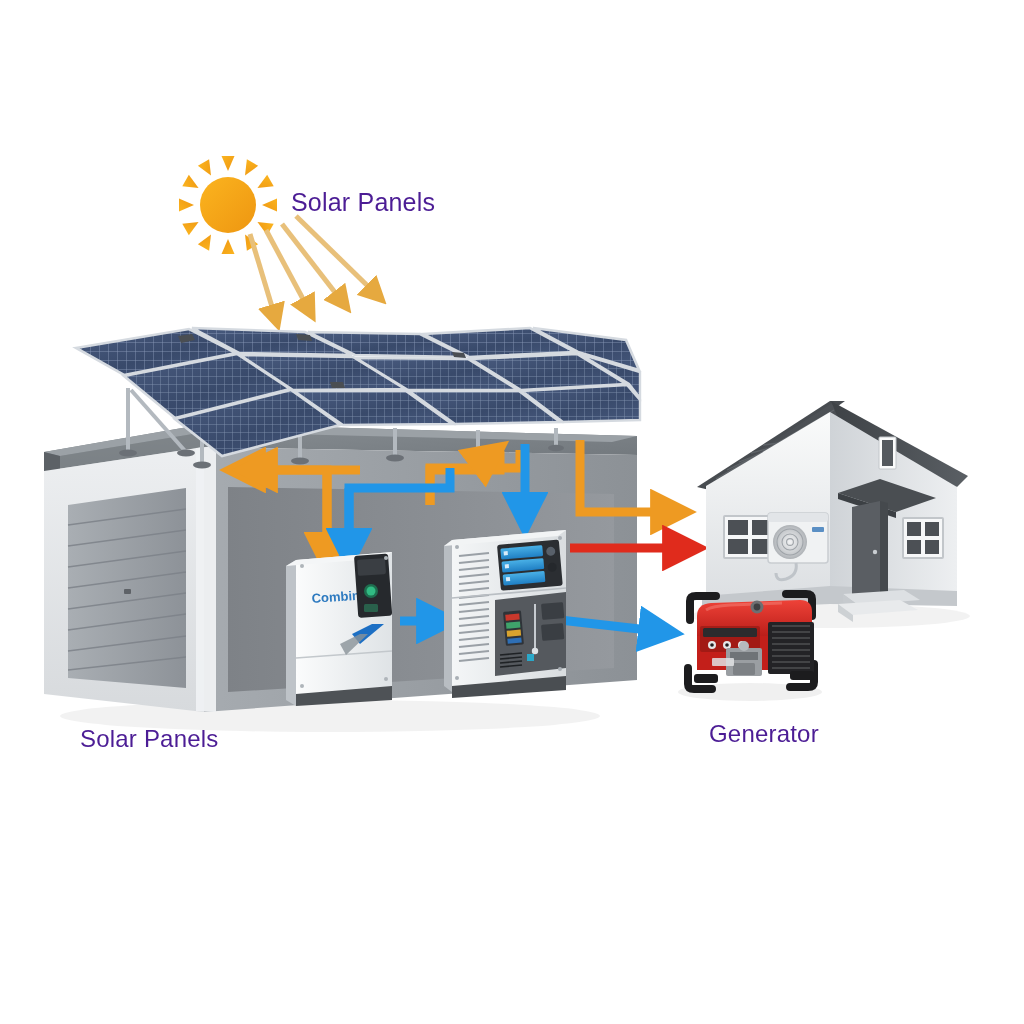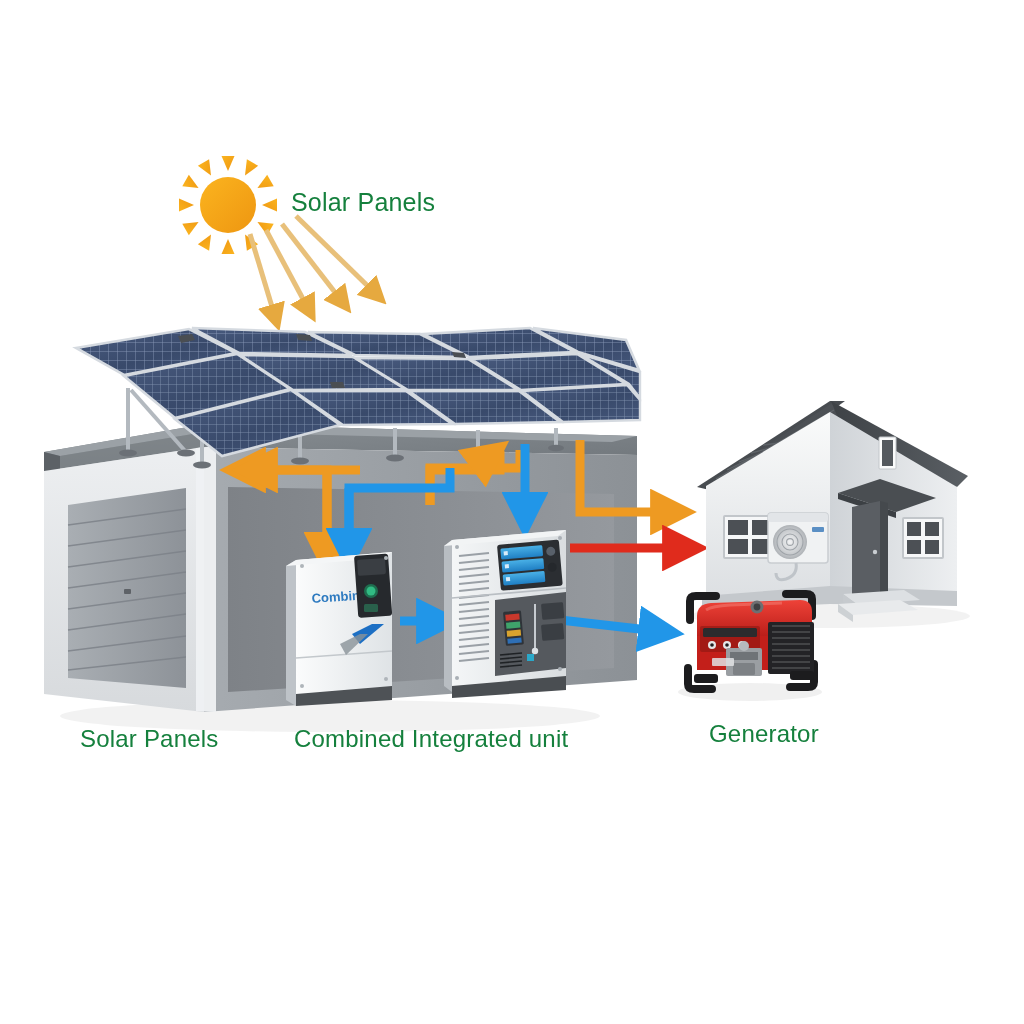--- a/index.html
+++ b/index.html
@@ -17,21 +17,21 @@
     height: 1024px;
     background: #ffffff;
     overflow: hidden;
   }
   #scene {
     position: absolute;
     inset: 0;
   }
   .lbl {
     position: absolute;
-    color: #15803d;
+    color: #4c1d95;
     font-family: "Liberation Sans", sans-serif;
     white-space: nowrap;
     letter-spacing: 0.2px;
   }
   #lbl-solar-top  { left: 291px; top: 188px; font-size: 25px; }
   #lbl-solar-bot  { left: 80px;  top: 725px; font-size: 24px; }
   #lbl-ciu        { left: 294px; top: 725px; font-size: 24px; }
   #lbl-gen        { left: 709px; top: 720px; font-size: 24px; }
 </style>
 </head>
@@ -593,17 +593,16 @@
         <rect x="790" y="671" width="24" height="9" rx="3"></rect>
       </g>
     </g>
 
   </svg>
 
   <div class="lbl" id="lbl-solar-top">Solar Panels</div>
 
   <div class="lbl" id="lbl-solar-bot">Solar Panels</div>
 
-  <div class="lbl" id="lbl-ciu">Combined Integrated unit</div>
 
   <div class="lbl" id="lbl-gen">Generator</div>
 
 </div>
 
 </body></html>

